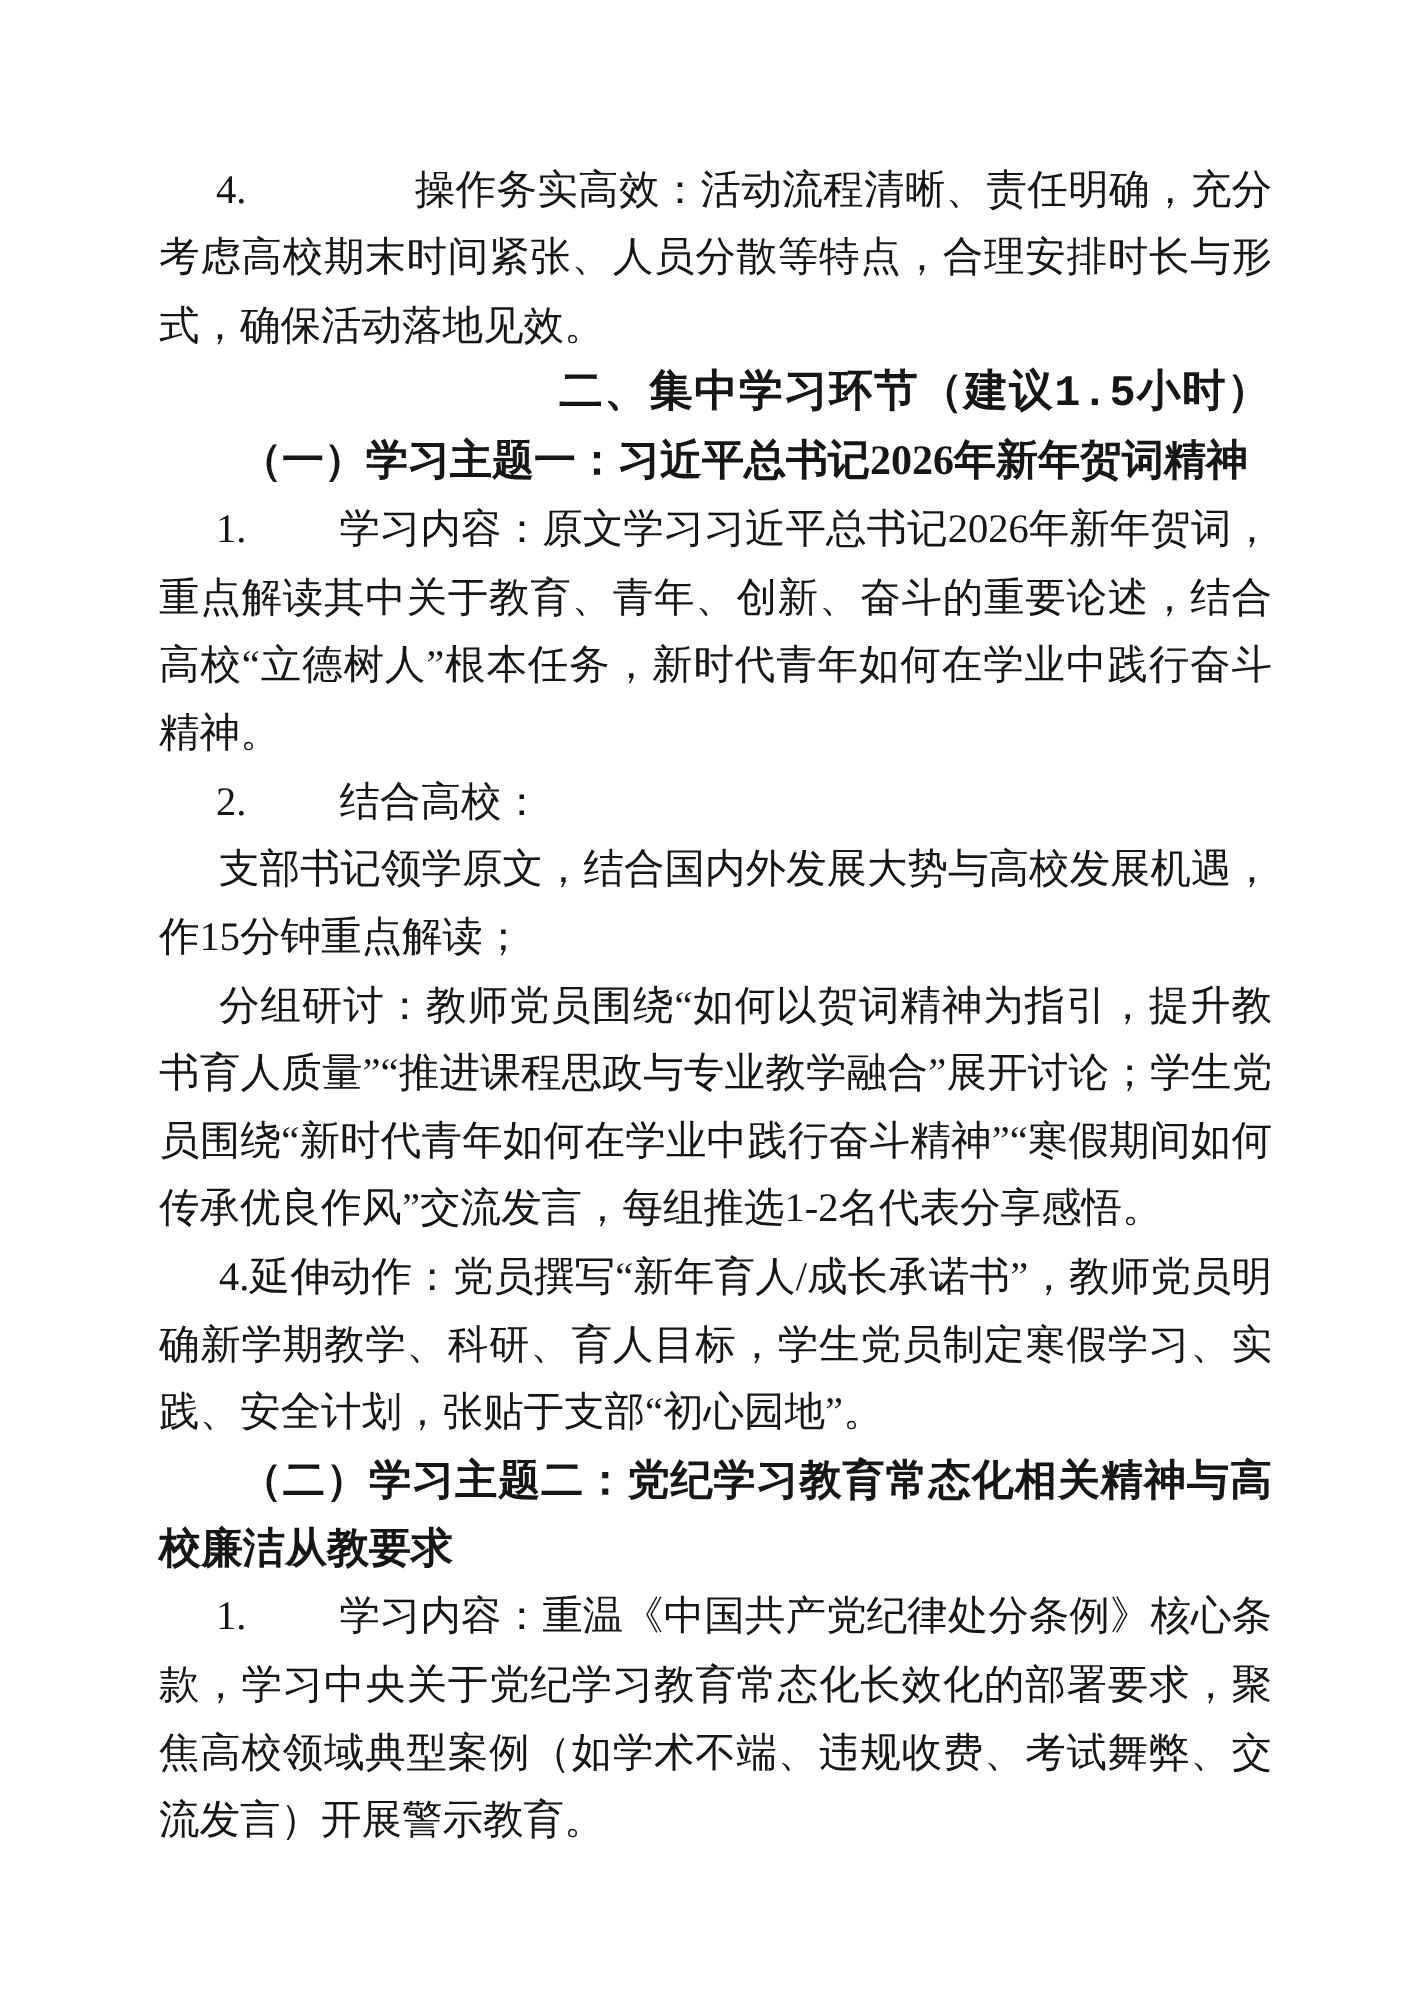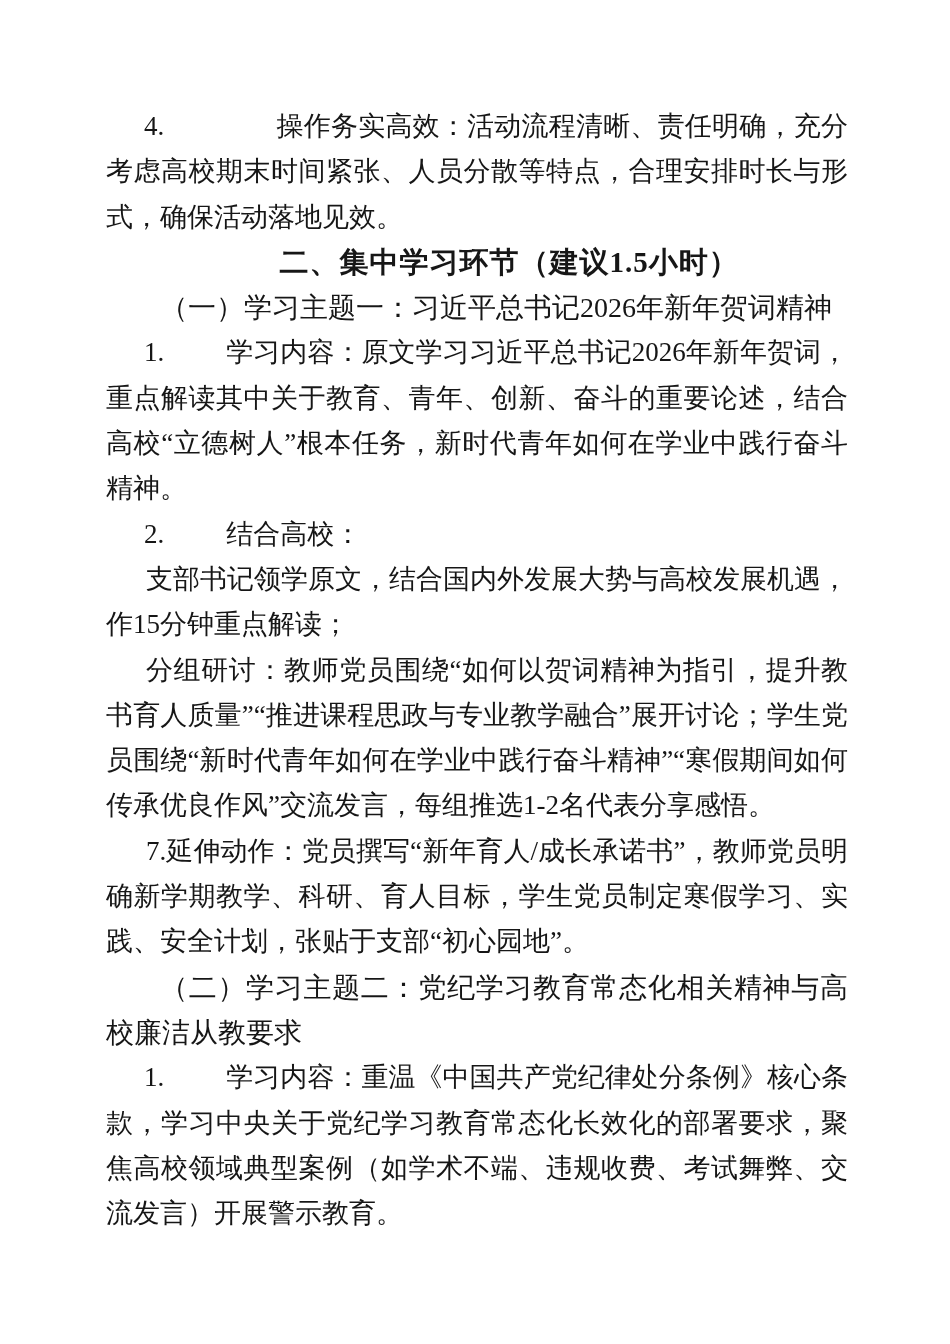--- a/index.html
+++ b/index.html
@@ -27,44 +27,44 @@
     text-justify: inter-character;
   }
   .doc p {
     margin: 0;
     padding: 0;
     text-indent: 38px;
     word-break: break-all;
   }
   .doc p.body    { text-indent: 40px; }
   .doc p.h1 {
-    font-family: Liberation Serif, serif;
+    font-family: Liberation Mono, monospace;
     font-weight: 700;
     font-size: 29px;
     text-indent: 64px;
-    text-align: center;
+    text-align: right;
     letter-spacing: 1px;
   }
   .doc p.h2 {
-    font-weight: 400;
+    font-weight: 700;
     font-size: 28px;
     text-indent: 54px;
   }
   .num { font-family: "Liberation Serif", "DejaVu Serif", serif; }
   .tab { display: inline-block; height: 1px; }
 </style>
 </head>
 <body>
 
 <div class="page" style="background: rgb(255, 255, 255);">
   <div class="doc" id="doc-body" style="color: rgb(22, 22, 22);">
       <p class="numbered"><span class="num">4.</span><span class="tab" style="width: 112px;"></span><span class="txt">操作务实高效：活动流程清晰、责任明确，充分考虑高校期末时间紧张、人员分散等特点，合理安排时长与形式，确保活动落地见效。</span></p>
       <p class="h1">二、集中学习环节（建议1.5小时）</p>
       <p class="h2">（一）学习主题一：习近平总书记2026年新年贺词精神</p>
       <p class="numbered"><span class="num">1.</span><span class="tab" style="width: 62px;"></span><span class="txt">学习内容：原文学习习近平总书记2026年新年贺词，重点解读其中关于教育、青年、创新、奋斗的重要论述，结合高校“立德树人”根本任务，新时代青年如何在学业中践行奋斗精神。</span></p>
       <p class="numbered"><span class="num">2.</span><span class="tab" style="width: 62px;"></span><span class="txt">结合高校：</span></p>
       <p class="body">支部书记领学原文，结合国内外发展大势与高校发展机遇，作15分钟重点解读；</p>
       <p class="body">分组研讨：教师党员围绕“如何以贺词精神为指引，提升教书育人质量”“推进课程思政与专业教学融合”展开讨论；学生党员围绕“新时代青年如何在学业中践行奋斗精神”“寒假期间如何传承优良作风”交流发言，每组推选1-2名代表分享感悟。</p>
-      <p class="body">7.延伸动作：党员撰写“新年育人/成长承诺书”，教师党员明确新学期教学、科研、育人目标，学生党员制定寒假学习、实践、安全计划，张贴于支部“初心园地”。</p>
+      <p class="body">4.延伸动作：党员撰写“新年育人/成长承诺书”，教师党员明确新学期教学、科研、育人目标，学生党员制定寒假学习、实践、安全计划，张贴于支部“初心园地”。</p>
       <p class="h2">（二）学习主题二：党纪学习教育常态化相关精神与高校廉洁从教要求</p>
       <p class="numbered"><span class="num">1.</span><span class="tab" style="width: 62px;"></span><span class="txt">学习内容：重温《中国共产党纪律处分条例》核心条款，学习中央关于党纪学习教育常态化长效化的部署要求，聚焦高校领域典型案例（如学术不端、违规收费、考试舞弊、交流发言）开展警示教育。</span></p>
     </div>
 </div>
 
 </body></html>

